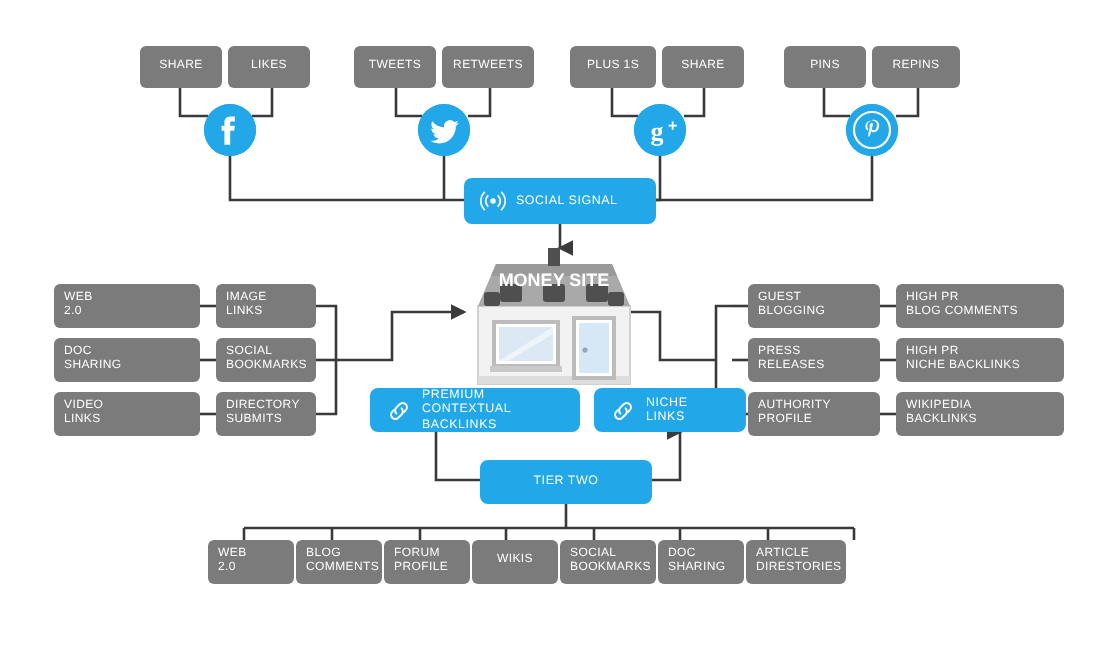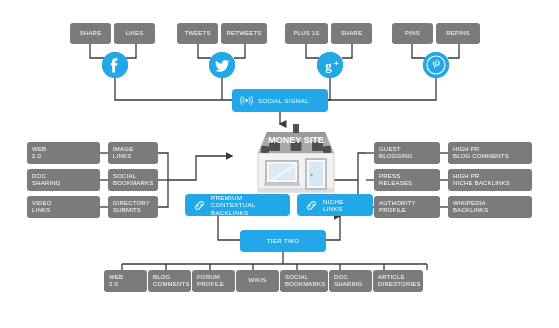--- a/index.html
+++ b/index.html
@@ -179,21 +179,21 @@
         <circle cx="8" cy="8" r="1.7" fill="#ffffff"></circle>
         <path d="M4.8 4.8a4.6 4.6 0 0 0 0 6.4" fill="none" stroke="#ffffff" stroke-width="1.1" stroke-linecap="round"></path>
         <path d="M11.2 4.8a4.6 4.6 0 0 1 0 6.4" fill="none" stroke="#ffffff" stroke-width="1.1" stroke-linecap="round"></path>
         <path d="M2.7 2.7a7.5 7.5 0 0 0 0 10.6" fill="none" stroke="#ffffff" stroke-width="1" stroke-linecap="round"></path>
         <path d="M13.3 2.7a7.5 7.5 0 0 1 0 10.6" fill="none" stroke="#ffffff" stroke-width="1" stroke-linecap="round"></path>
       </svg>
     </span>
     <span>SOCIAL SIGNAL</span>
   </div>
 
-  <div id="money" style="left:249px;top:118px;width:94px;height:76px;text-align:center;">
+  <div id="money" style="left:230px;top:118px;width:94px;height:76px;text-align:center;">
     <svg width="94" height="76" viewBox="0 0 94 76" aria-hidden="true">
 
       <rect x="9" y="35" width="76" height="39" fill="#f2f2f2" stroke="#d0d0d0" stroke-width="1"></rect>
       <rect x="9" y="70" width="76" height="4" fill="#dddddd"></rect>
 
       <path d="M9 35 L18 14 L76 14 L85 35 Z" fill="#a9a9a9"></path>
       <path d="M18 14 L76 14 L78.5 20 L15.5 20 Z" fill="#9a9a9a"></path>
 
       <rect x="20" y="24" width="11" height="9" rx="1.5" fill="#4f4f4f"></rect>
       <rect x="41.5" y="24" width="11" height="9" rx="1.5" fill="#4f4f4f"></rect>

